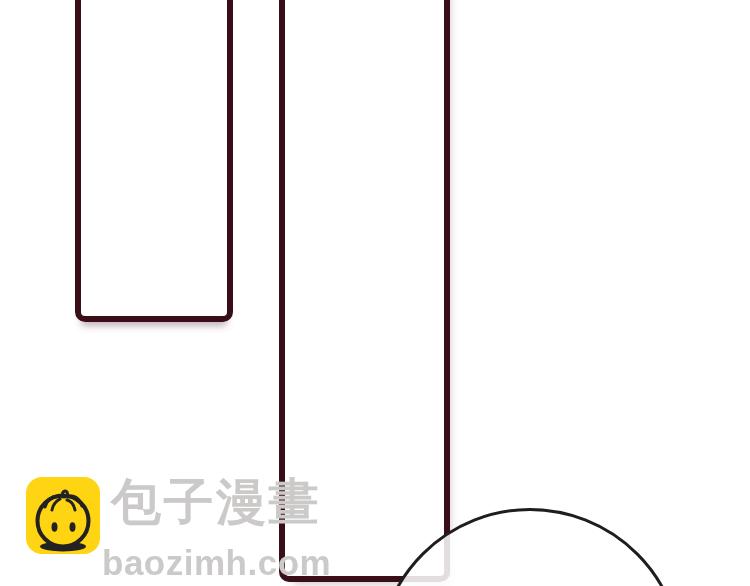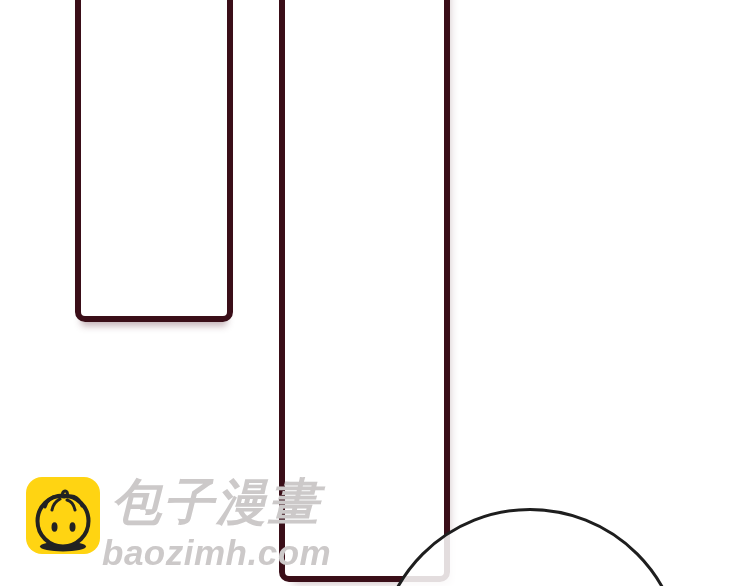--- a/index.html
+++ b/index.html
@@ -10,21 +10,20 @@
     --logo-outline:#222222;
     --page-bg:#ffffff;
   }
   html,body{margin:0;padding:0;}
   body{font-family:"Liberation Sans","DejaVu Sans",sans-serif;}
   .stage{
     position:relative;
     width:750px;height:586px;
     background:var(--page-bg);
     overflow:hidden;
-    font-style:italic;
   }
   .panel{
     position:absolute;
     box-sizing:border-box;
     border:6px solid var(--panel-border);
     border-radius:10px;
     background:transparent;
   }
   .panel-left{
     left:75px;top:-30px;width:158px;height:352px;
@@ -56,21 +55,21 @@
     letter-spacing:2.5px;
     font-weight:600;
     color:var(--wm-gray);
     white-space:nowrap;
   }
   .wm-domain{
     font-size:35px;line-height:1;
     letter-spacing:0.5px;
     font-weight:600;
     color:var(--wm-gray);
-    margin-top:8px;
+    margin-top:18px;
     margin-left:-9px;
     white-space:nowrap;
   }
 </style>
 </head>
 <body>
 
 <div class="stage">
 
   <div class="panel panel-left"></div>

